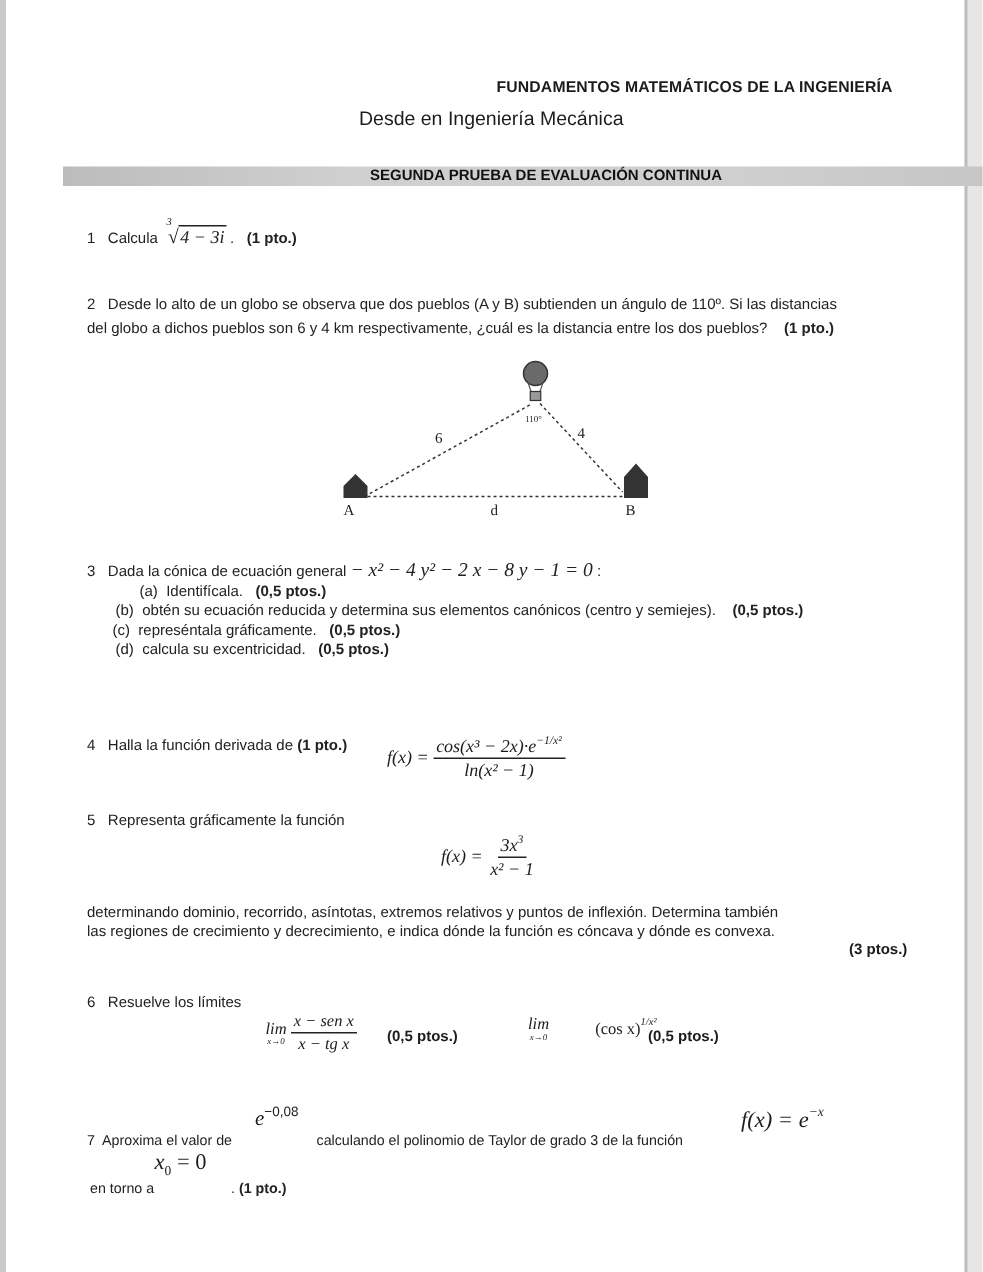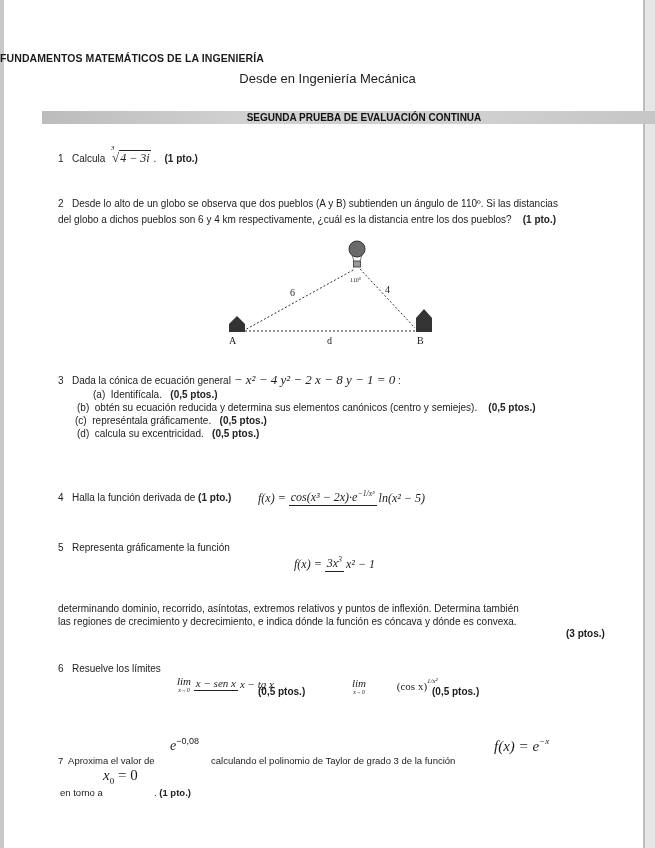--- a/index.html
+++ b/index.html
@@ -5,31 +5,31 @@
     * { margin: 0; padding: 0; box-sizing: border-box; }
     html, body { width: 655px; height: 848px; overflow: hidden; background: #ffffff; }
     body { position: relative; font-family: "Liberation Sans", sans-serif; color: #1c1c1c; }
     .edge-left { position: absolute; left: 0; top: 0; width: 4px; height: 848px; background: #c9c9c9; }
     .edge-right { position: absolute; left: 643px; top: 0; width: 12px; height: 848px; background: #e6e6e6; border-left: 2px solid #bdbdbd; }
     .abs { position: absolute; white-space: nowrap; }
     .sans { font-family: "Liberation Sans", sans-serif; }
     .serif { font-family: "Liberation Serif", serif; }
     .ital { font-style: italic; }
 
-    .title { left: 0; width: 595px; text-align: left; top: 52px; font-size: 10.5px; font-weight: bold; letter-spacing: 0.1px; }
+    .title { left: 0; width: 595px; text-align: right; top: 52px; font-size: 10.5px; font-weight: bold; letter-spacing: 0.1px; }
     .subtitle { left: 0; width: 655px; text-align: center; top: 71px; font-size: 13px; }
     .banner { position: absolute; left: 42px; top: 111px; width: 644px; height: 13px;
       background: linear-gradient(90deg, #bcbcbc 0%, #d0d0d0 30%, #cfcfcf 70%, #c4c4c4 100%); }
     .banner-text { position: absolute; left: 0; width: 100%; top: 0; line-height: 13px; text-align: center; font-size: 10px; font-weight: bold; color: #111; }
 
     .q { font-size: 10px; color: #222; }
     .pts { font-weight: bold; font-size: 10px; }
     .math { font-family: "Liberation Serif", serif; font-style: italic; font-size: 13px; }
 
-    .frac { display: inline-flex; align-items: center; vertical-align: middle; }
+    .frac { display: inline-flex; flex-direction: column; align-items: center; vertical-align: middle; }
     .frac .num { padding: 0 2px 1px; border-bottom: 1px solid #222; line-height: 1.1; }
     .frac .den { padding: 1px 2px 0; line-height: 1.1; }
     sup { font-size: 0.65em; }
     sub { font-size: 0.65em; }
   </style>
 </head>
 <body>
 
 <div class="edge-left"></div>
 <div class="edge-right"></div>
@@ -113,21 +113,21 @@
 
 <div class="abs q" style="left:58px; top:492px;">
   <span>4</span>&nbsp;&nbsp;
   <span>Halla la función derivada de</span>
   <span class="pts">(1 pto.)</span>
 </div>
 <div class="abs math" style="left:258px; top:490px; font-size:12px;">
   <span style="vertical-align:middle;">f(x) =</span>
   <span class="frac">
     <span class="num"><span>cos(x³ − 2x)·e</span><sup>−1/x²</sup></span>
-    <span class="den">ln(x² − 5)</span>
+    <span class="den">ln(x² − 1)</span>
   </span>
 </div>
 
 <div class="abs q" style="left:58px; top:542px;">
   <span>5</span>&nbsp;&nbsp;
   <span>Representa gráficamente la función</span>
 </div>
 <div class="abs math" style="left:294px; top:556px; font-size:12px;">
   <span style="vertical-align:middle;">f(x) =</span>
   <span class="frac">

